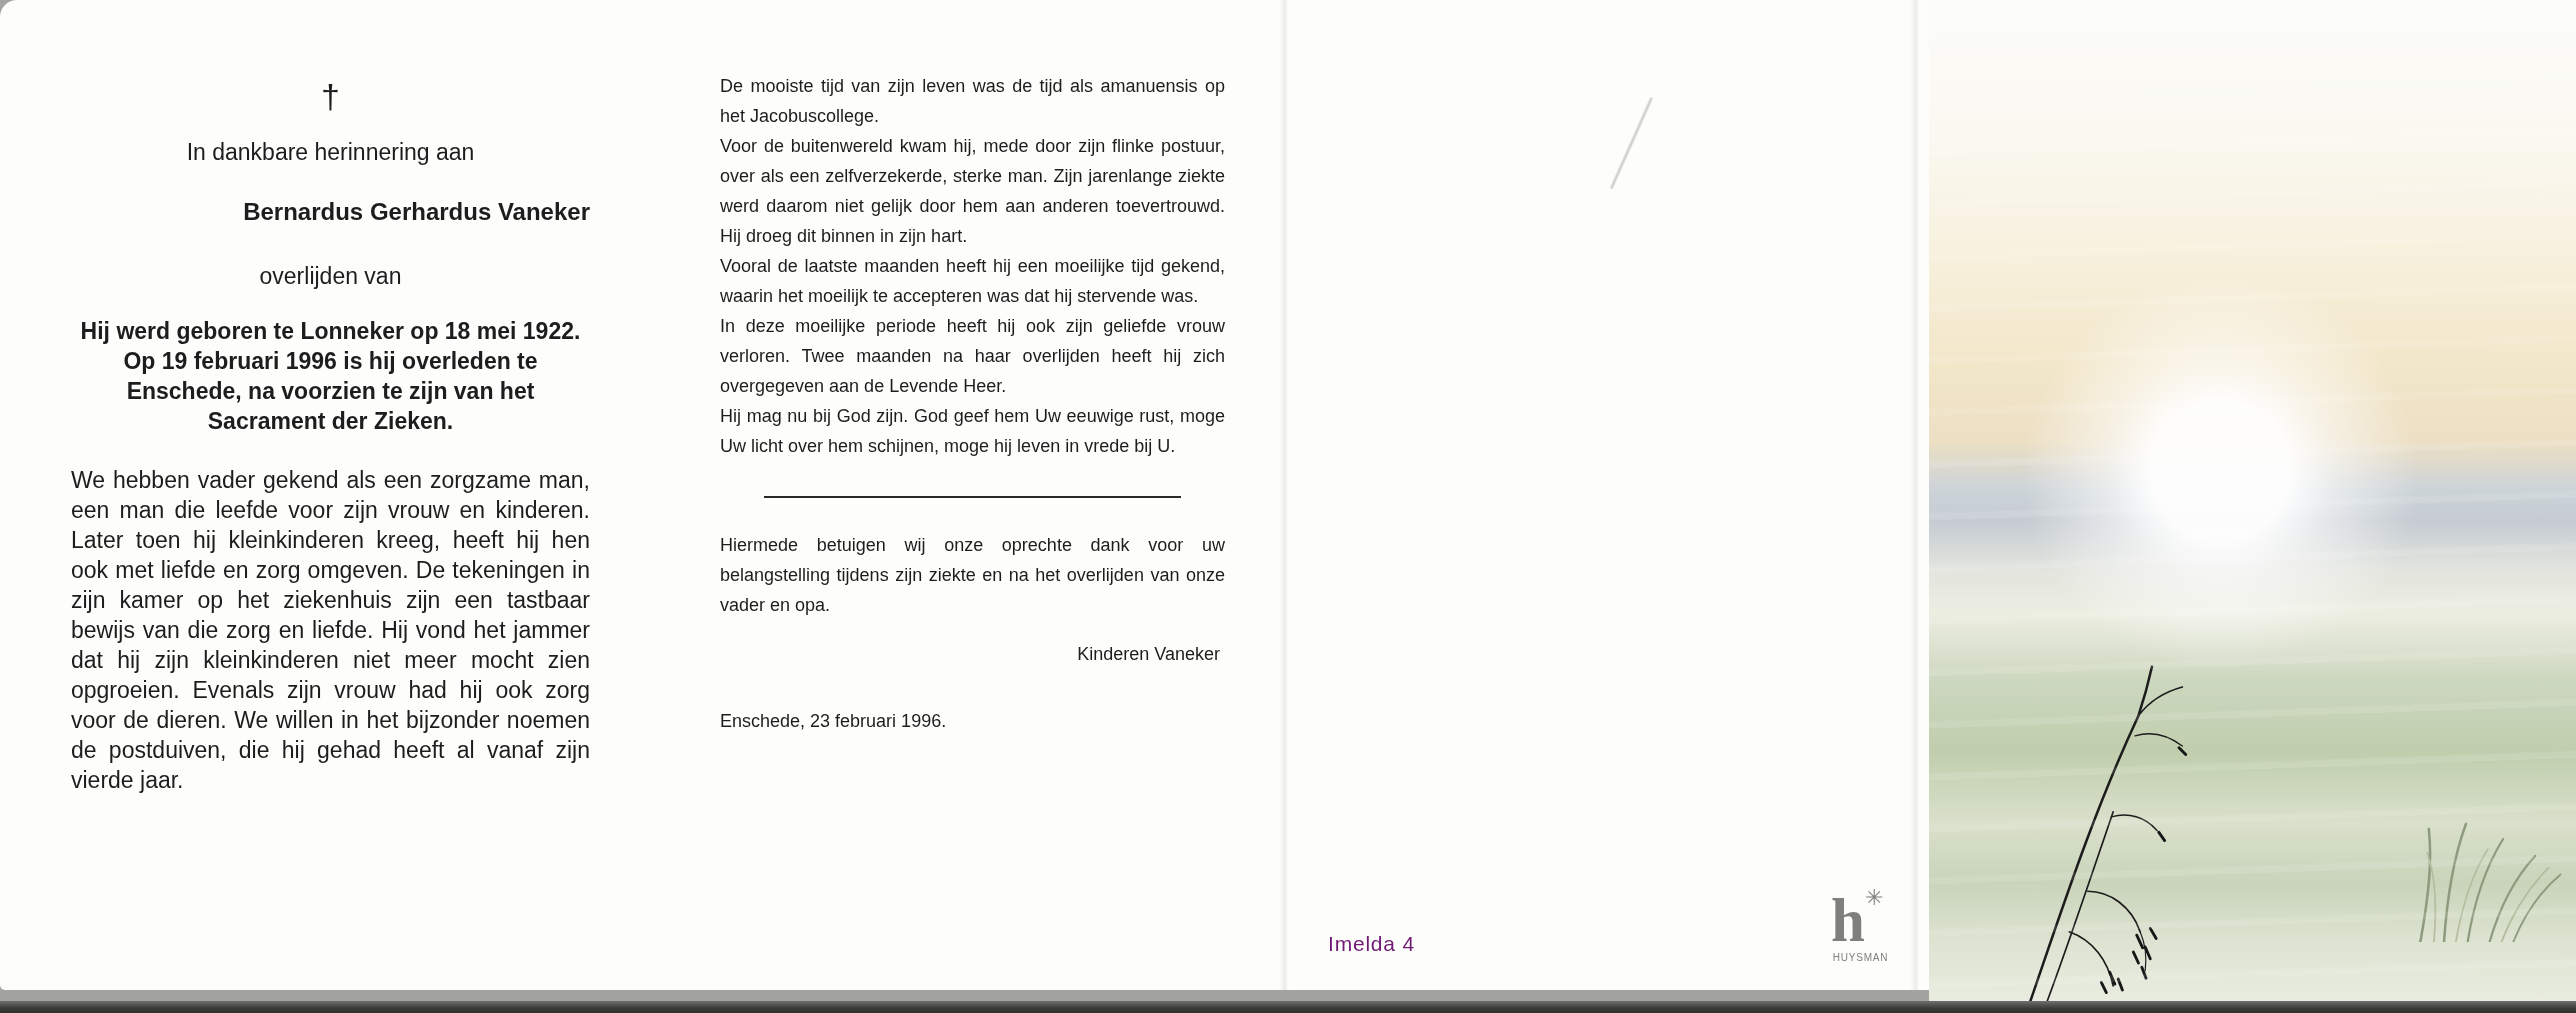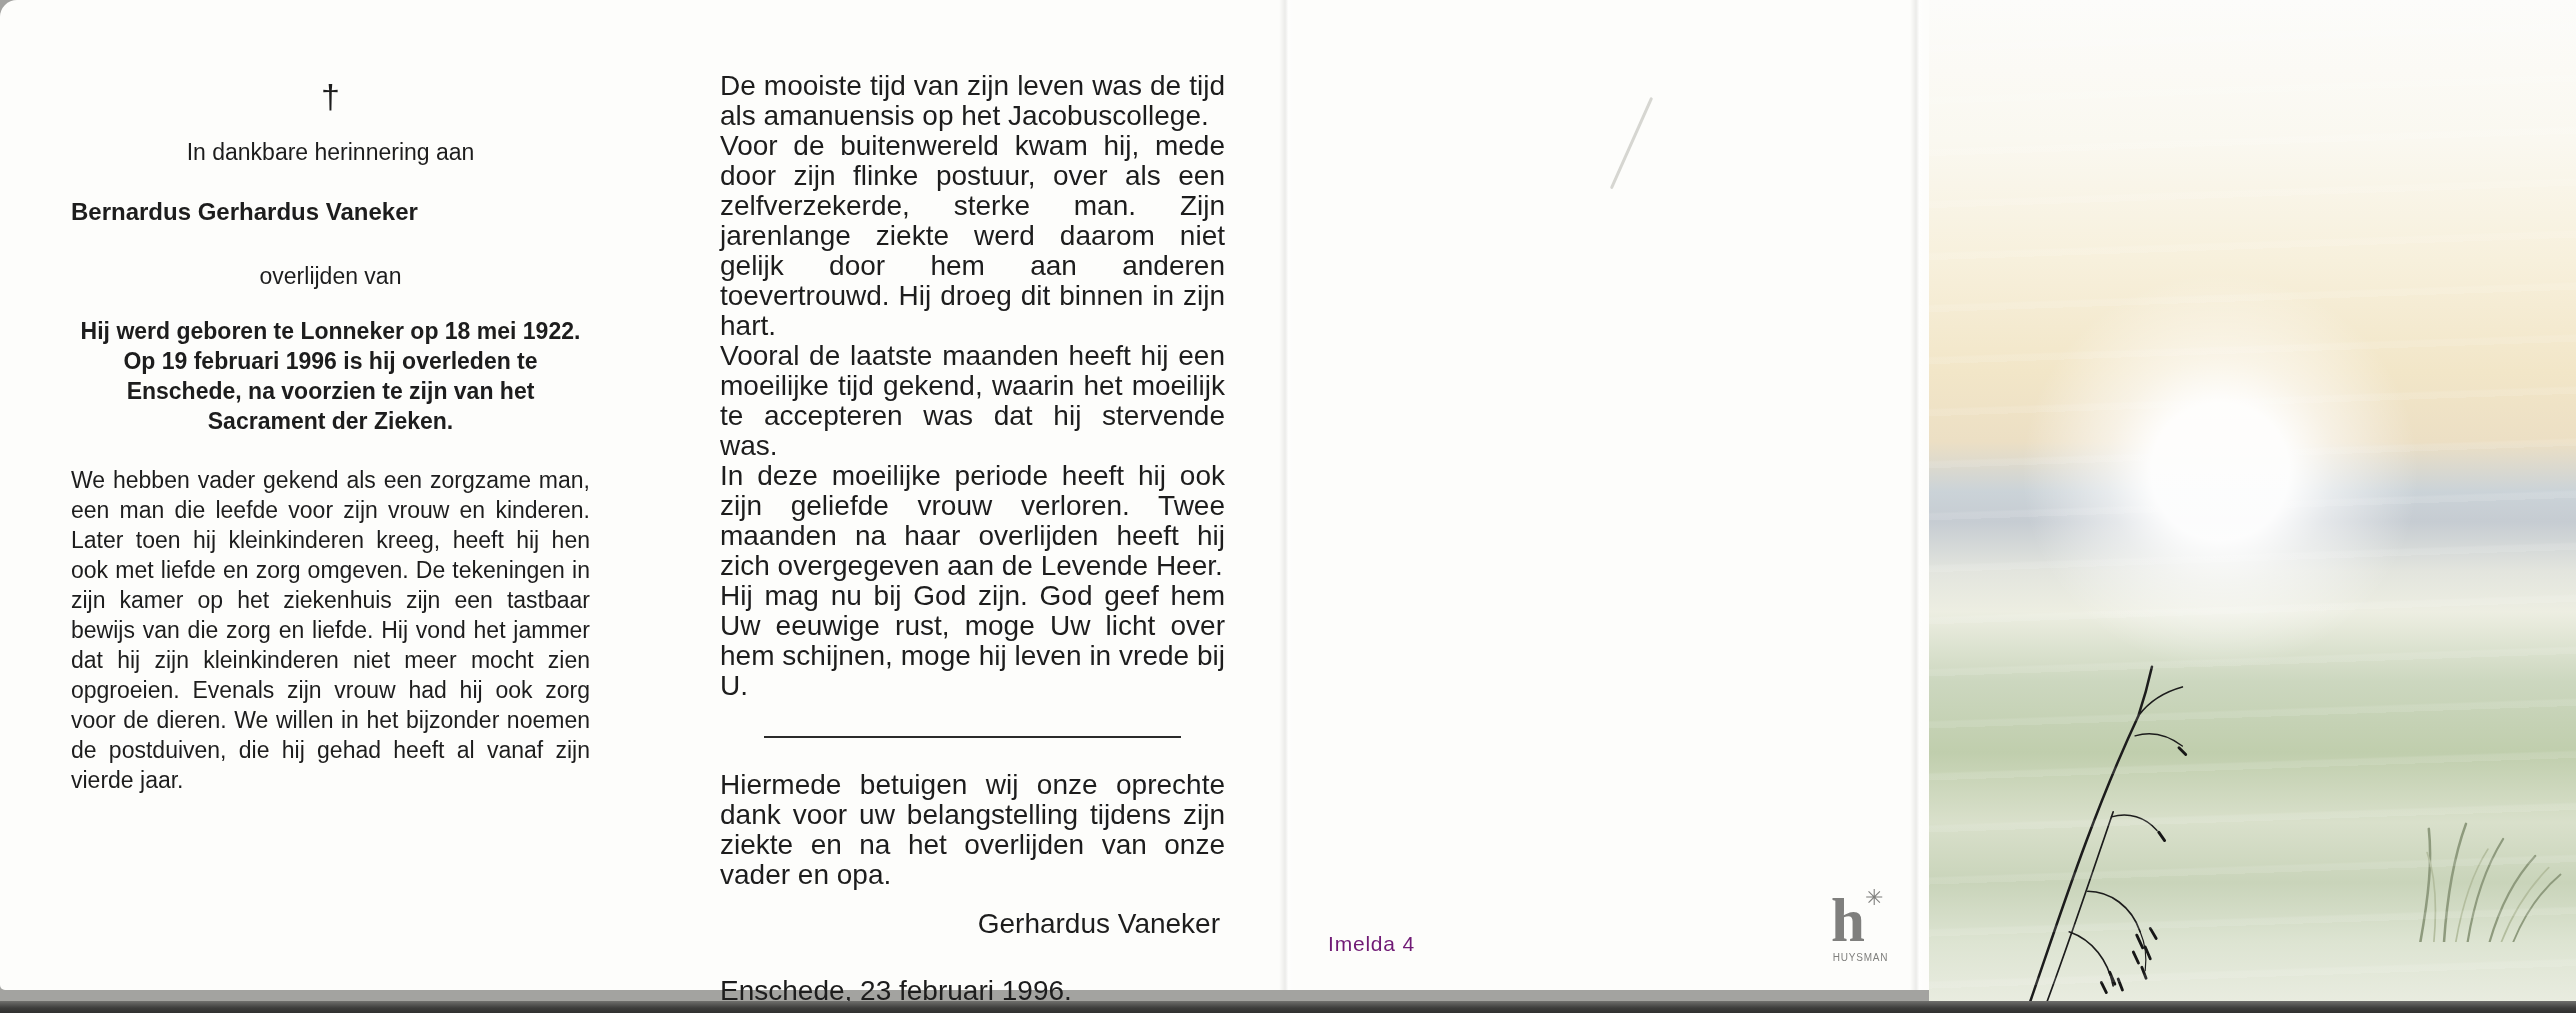--- a/index.html
+++ b/index.html
@@ -39,28 +39,28 @@
     position:absolute;left:0;bottom:0;width:2576px;height:13.5px;
     background:linear-gradient(180deg,#6f6f6d 0%,#3c3c3b 55%,#2e2e2d 100%);
   }
   
   .col1{
     position:absolute;left:71px;top:78px;width:519px;
     font-size:23px;line-height:30px;
   }
   .cross{text-align:center;font-size:34px;line-height:37px;margin:0 0 22px 0;}
   .intro{text-align:center;margin:0 0 30px 0;}
-  .name{text-align:left;font-weight:bold;font-size:24px;margin:0 0 34px 0;}
+  .name{text-align:right;font-weight:bold;font-size:24px;margin:0 0 34px 0;}
   .wed{text-align:center;margin:0;}
   .birth{text-align:center;margin:25px 0 0 0;font-weight:bold;}
   .life{text-align:justify;margin:29px 0 0 0;}
 
   .col2{
     position:absolute;left:720px;top:71px;width:505px;
-    font-size:28px;line-height:30px;
+    font-size:18px;line-height:30px;
   }
   .col2 p{margin:0;text-align:justify;}
   .rule{
     width:417px;height:0;border:0;border-top:2.5px solid #2a2a2a;
     margin:35px auto 0 auto;
   }
   .thanks{margin-top:32px !important;}
   .signature{text-align:right !important;margin-top:18.6px !important;padding-right:5px;}
   .dateline{text-align:center;margin-top:37px !important;}
 
@@ -110,21 +110,21 @@
   </div>
 
   <div class="col2">
     <p>De mooiste tijd van zijn leven was de tijd als amanuensis op het Jacobuscollege.</p>
     <p>Voor de buitenwereld kwam hij, mede door zijn flinke postuur, over als een zelfverzekerde, sterke man. Zijn jarenlange ziekte werd daarom niet gelijk door hem aan anderen toevertrouwd. Hij droeg dit binnen in zijn hart.</p>
     <p>Vooral de laatste maanden heeft hij een moeilijke tijd gekend, waarin het moeilijk te accepteren was dat hij stervende was.</p>
     <p>In deze moeilijke periode heeft hij ook zijn geliefde vrouw verloren. Twee maanden na haar overlijden heeft hij zich overgegeven aan de Levende Heer.</p>
     <p>Hij mag nu bij God zijn. God geef hem Uw eeuwige rust, moge Uw licht over hem schijnen, moge hij leven in vrede bij U.</p>
     <hr class="rule">
     <p class="thanks">Hiermede betuigen wij onze oprechte dank voor uw belangstelling tijdens zijn ziekte en na het overlijden van onze vader en opa.</p>
-    <p class="signature">Gerhardus Vaneker</p>
+    <p class="signature">Kinderen Vaneker</p>
     <p class="dateline">Enschede, 23 februari 1996.</p>
   </div>
 
   <div class="scratch"></div>
   <div class="watermark">Imelda 4</div>
   <div class="printer-logo">
     <span class="h-glyph">h</span>
     <span class="spark">✳</span>
     <span class="printer-name">HUYSMAN</span>
   </div>

